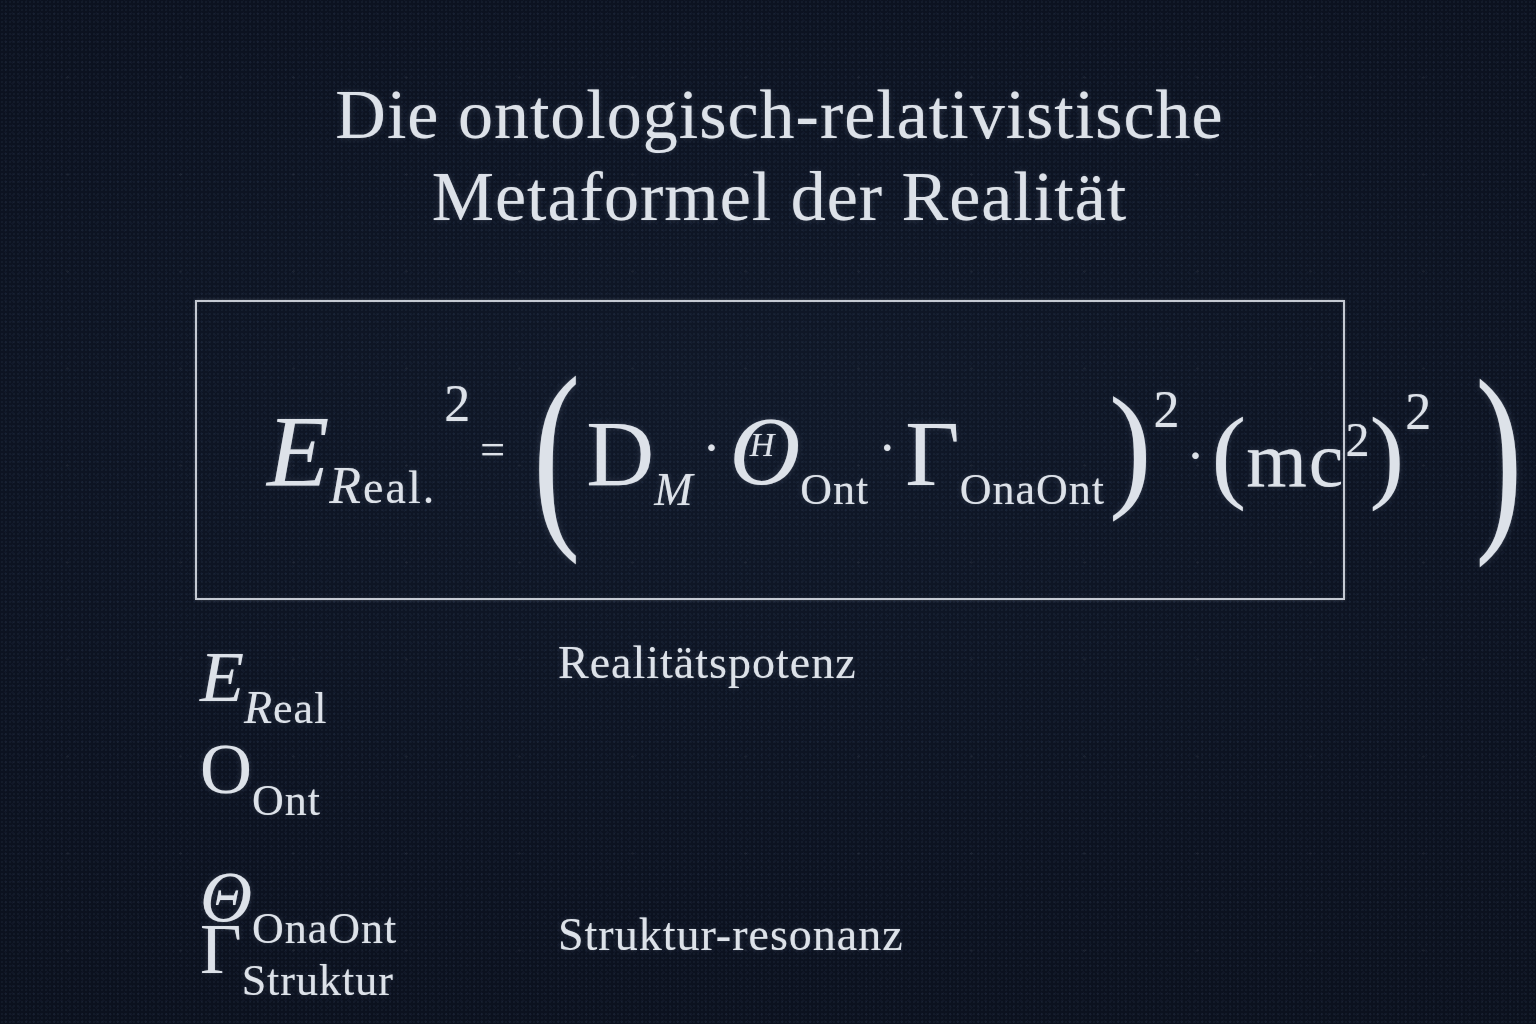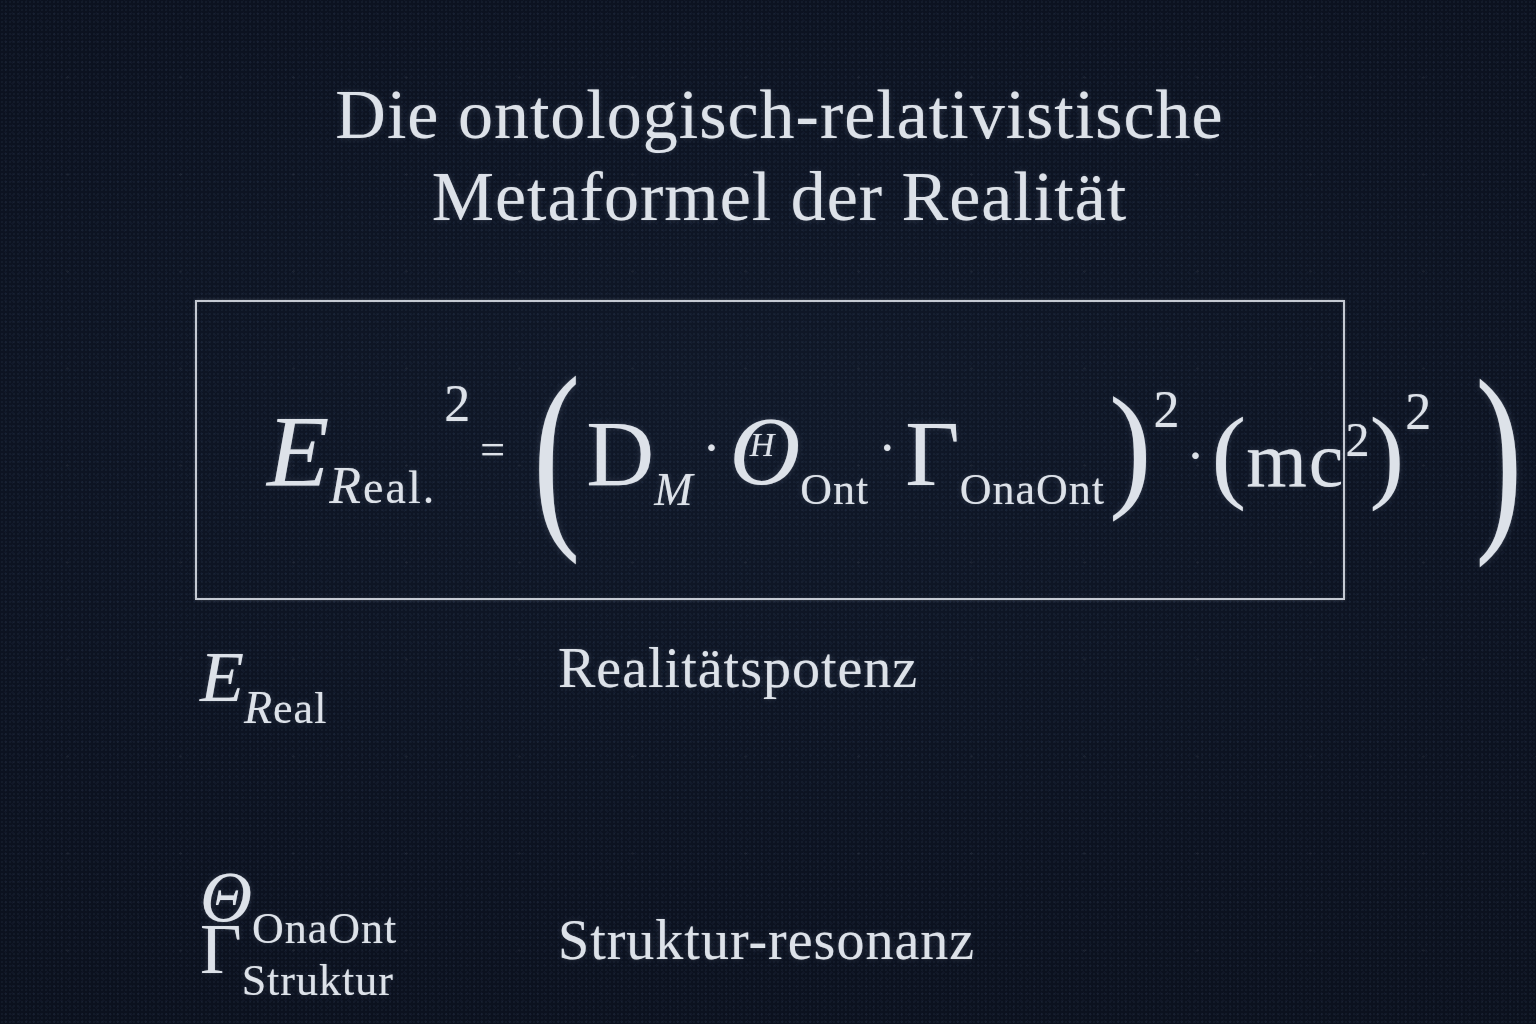--- a/index.html
+++ b/index.html
@@ -71,21 +71,21 @@
   
   .legend-row {
     position:absolute; left:200px; width:1240px;
     display:flex; align-items:flex-start;
   }
   .l-sym { display:inline-block; width:358px; white-space:nowrap; }
   .l-base { font-size:72px; }
   .r1 .l-base, .r3 .l-base { font-style:italic; }
   .l-sub { font-size:44px; vertical-align:-22px; letter-spacing:1px; }
   .l-sub i { font-style:italic; font-size:46px; }
-  .l-desc { font-size:56px; letter-spacing:1px; }
+  .l-desc { font-size:46px; letter-spacing:1px; }
 </style>
 </head>
 <body>
 
 <div class="canvas">
   <div class="texture"></div>
 
   <div class="title chalk">
     <div>Die ontologisch-relativistische</div>
     <div>Metaformel der Realität</div>
@@ -117,20 +117,21 @@
       <span class="f-bigparen close">)</span>
     </div>
   </div>
 
   <div class="legend-row r1 chalk" style="top:636px">
     <span class="l-sym"><span class="l-base">E</span><span class="l-sub"><i>R</i><span>eal</span></span></span>
     <span class="l-desc">Realitätspotenz</span>
   </div>
 
   <div class="legend-row r2 chalk" style="top:728px">
+    <span class="l-sym"><span class="l-base">O</span><span class="l-sub"><span>Ont</span></span></span>
   </div>
 
   <div class="legend-row r3 chalk" style="top:856px">
     <span class="l-sym"><span class="l-base">Θ</span><span class="l-sub"><span>OnaOnt</span></span></span>
   </div>
 
   <div class="legend-row r4 chalk" style="top:908px">
     <span class="l-sym"><span class="l-base">Γ</span><span class="l-sub"><span>Struktur</span></span></span>
     <span class="l-desc">Struktur-resonanz</span>
   </div>

